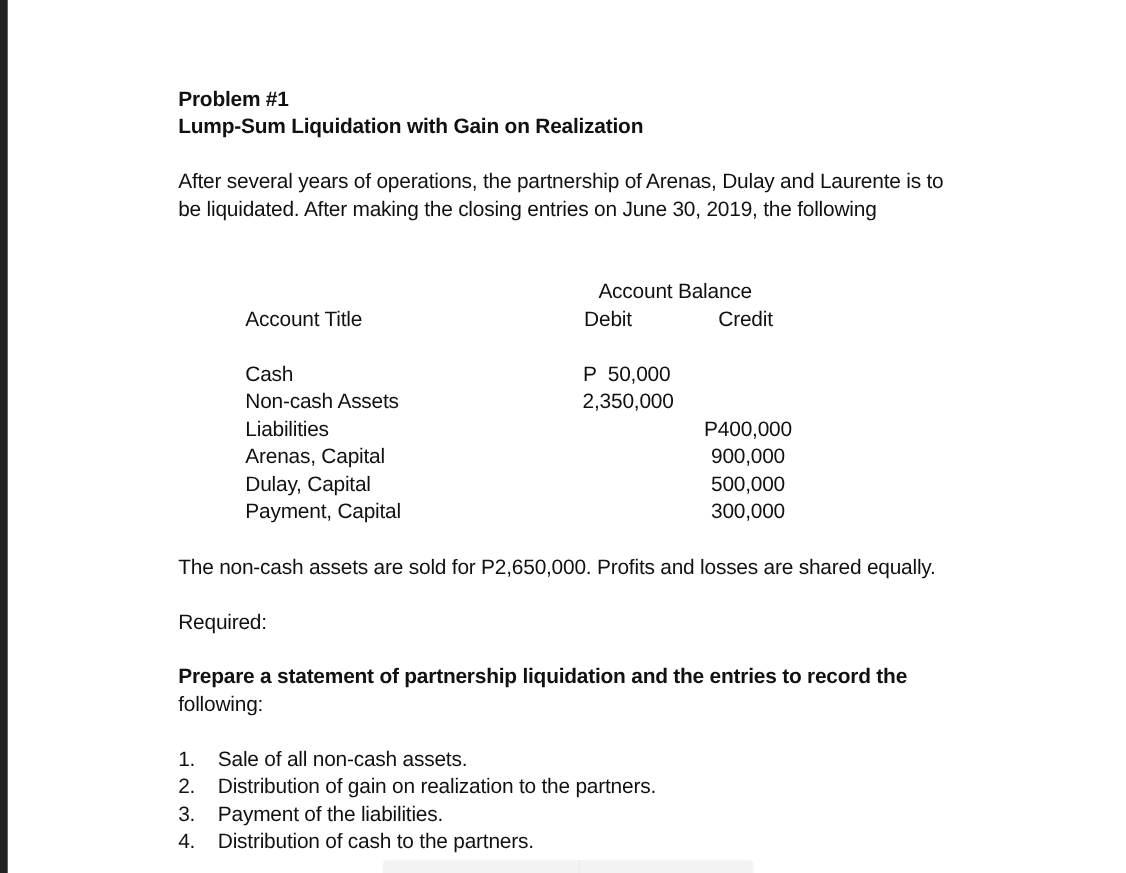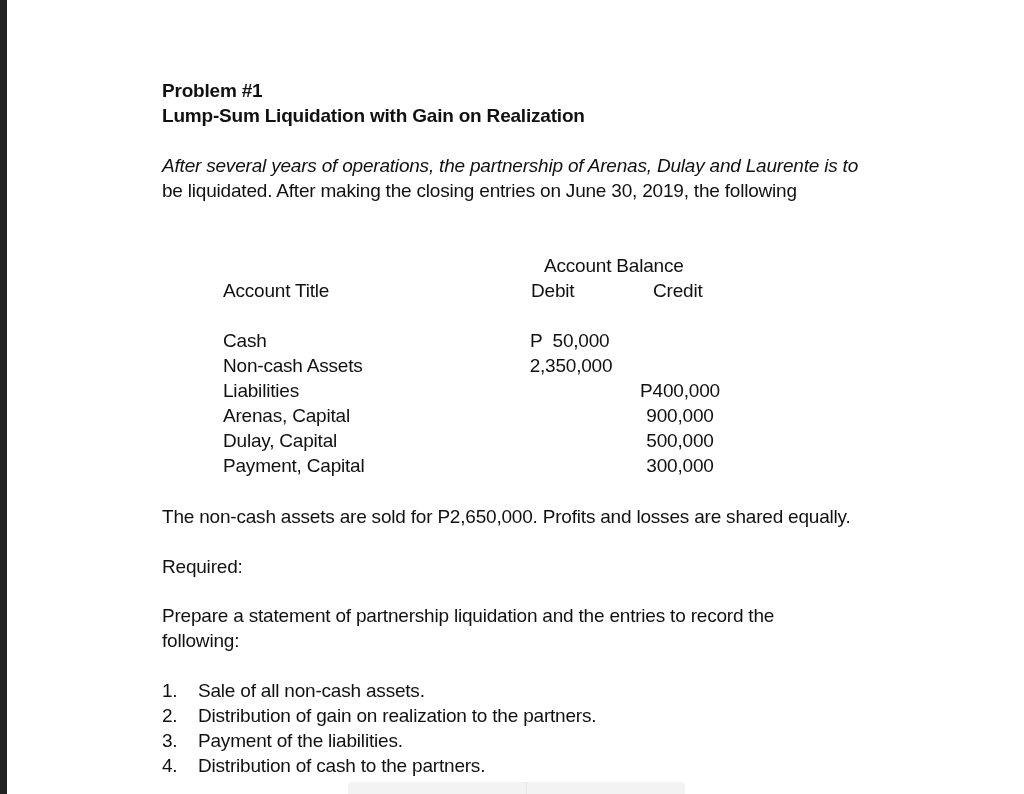--- a/index.html
+++ b/index.html
@@ -28,21 +28,21 @@
 </head>
 <body>
 
 <div class="left-edge"></div>
 
 <div class="page">
 
   <div class="t b" style="left:162px; top:78px;">Problem #1</div>
   <div class="t b" style="left:162px; top:103px;">Lump-Sum Liquidation with Gain on Realization</div>
 
-  <div class="t" style="left:162px; top:153px;font-style:italic;">After several years of operations, the partnership of Arenas, Dulay and Laurente is to</div>
+  <div class="t" style="left:162px; top:153px;">After several years of operations, the partnership of Arenas, Dulay and Laurente is to</div>
   <div class="t" style="left:162px; top:178px;">be liquidated. After making the closing entries on June 30, 2019, the following</div>
 
   <div class="t" style="left:544px; top:253px;">Account Balance</div>
   <div class="t" style="left:223px; top:278px;">Account Title</div>
   <div class="t" style="left:531px; top:278px;">Debit</div>
   <div class="t" style="left:653px; top:278px;">Credit</div>
 
   <div class="t" style="left:223px; top:328px;">Cash</div>
   <div class="t" style="left:530px; top:328px;">P</div>
   <div class="t r" style="left:540px; width:82px; top:328px;">50,000</div>
@@ -59,21 +59,21 @@
   <div class="t" style="left:223px; top:428px;">Dulay, Capital</div>
   <div class="t r" style="left:630px; width:100px; top:428px;">500,000</div>
 
   <div class="t" style="left:223px; top:453px;">Payment, Capital</div>
   <div class="t r" style="left:630px; width:100px; top:453px;">300,000</div>
 
   <div class="t" style="left:162px; top:504px;">The non-cash assets are sold for P2,650,000. Profits and losses are shared equally.</div>
 
   <div class="t" style="left:162px; top:554px;">Required:</div>
 
-  <div class="t" style="left:162px; top:603px;">Prepare a statement of partnership liquidation and the entries to record the</div>
+  <div class="t" style="left:162px; top:603px;font-weight:bold;">Prepare a statement of partnership liquidation and the entries to record the</div>
   <div class="t" style="left:162px; top:628px;">following:</div>
 
   <div class="t" style="left:162px; top:678px;">1.</div>
   <div class="t" style="left:198px; top:678px;">Sale of all non-cash assets.</div>
   <div class="t" style="left:162px; top:703px;">2.</div>
   <div class="t" style="left:198px; top:703px;">Distribution of gain on realization to the partners.</div>
   <div class="t" style="left:162px; top:728px;">3.</div>
   <div class="t" style="left:198px; top:728px;">Payment of the liabilities.</div>
   <div class="t" style="left:162px; top:753px;">4.</div>
   <div class="t" style="left:198px; top:753px;">Distribution of cash to the partners.</div>

